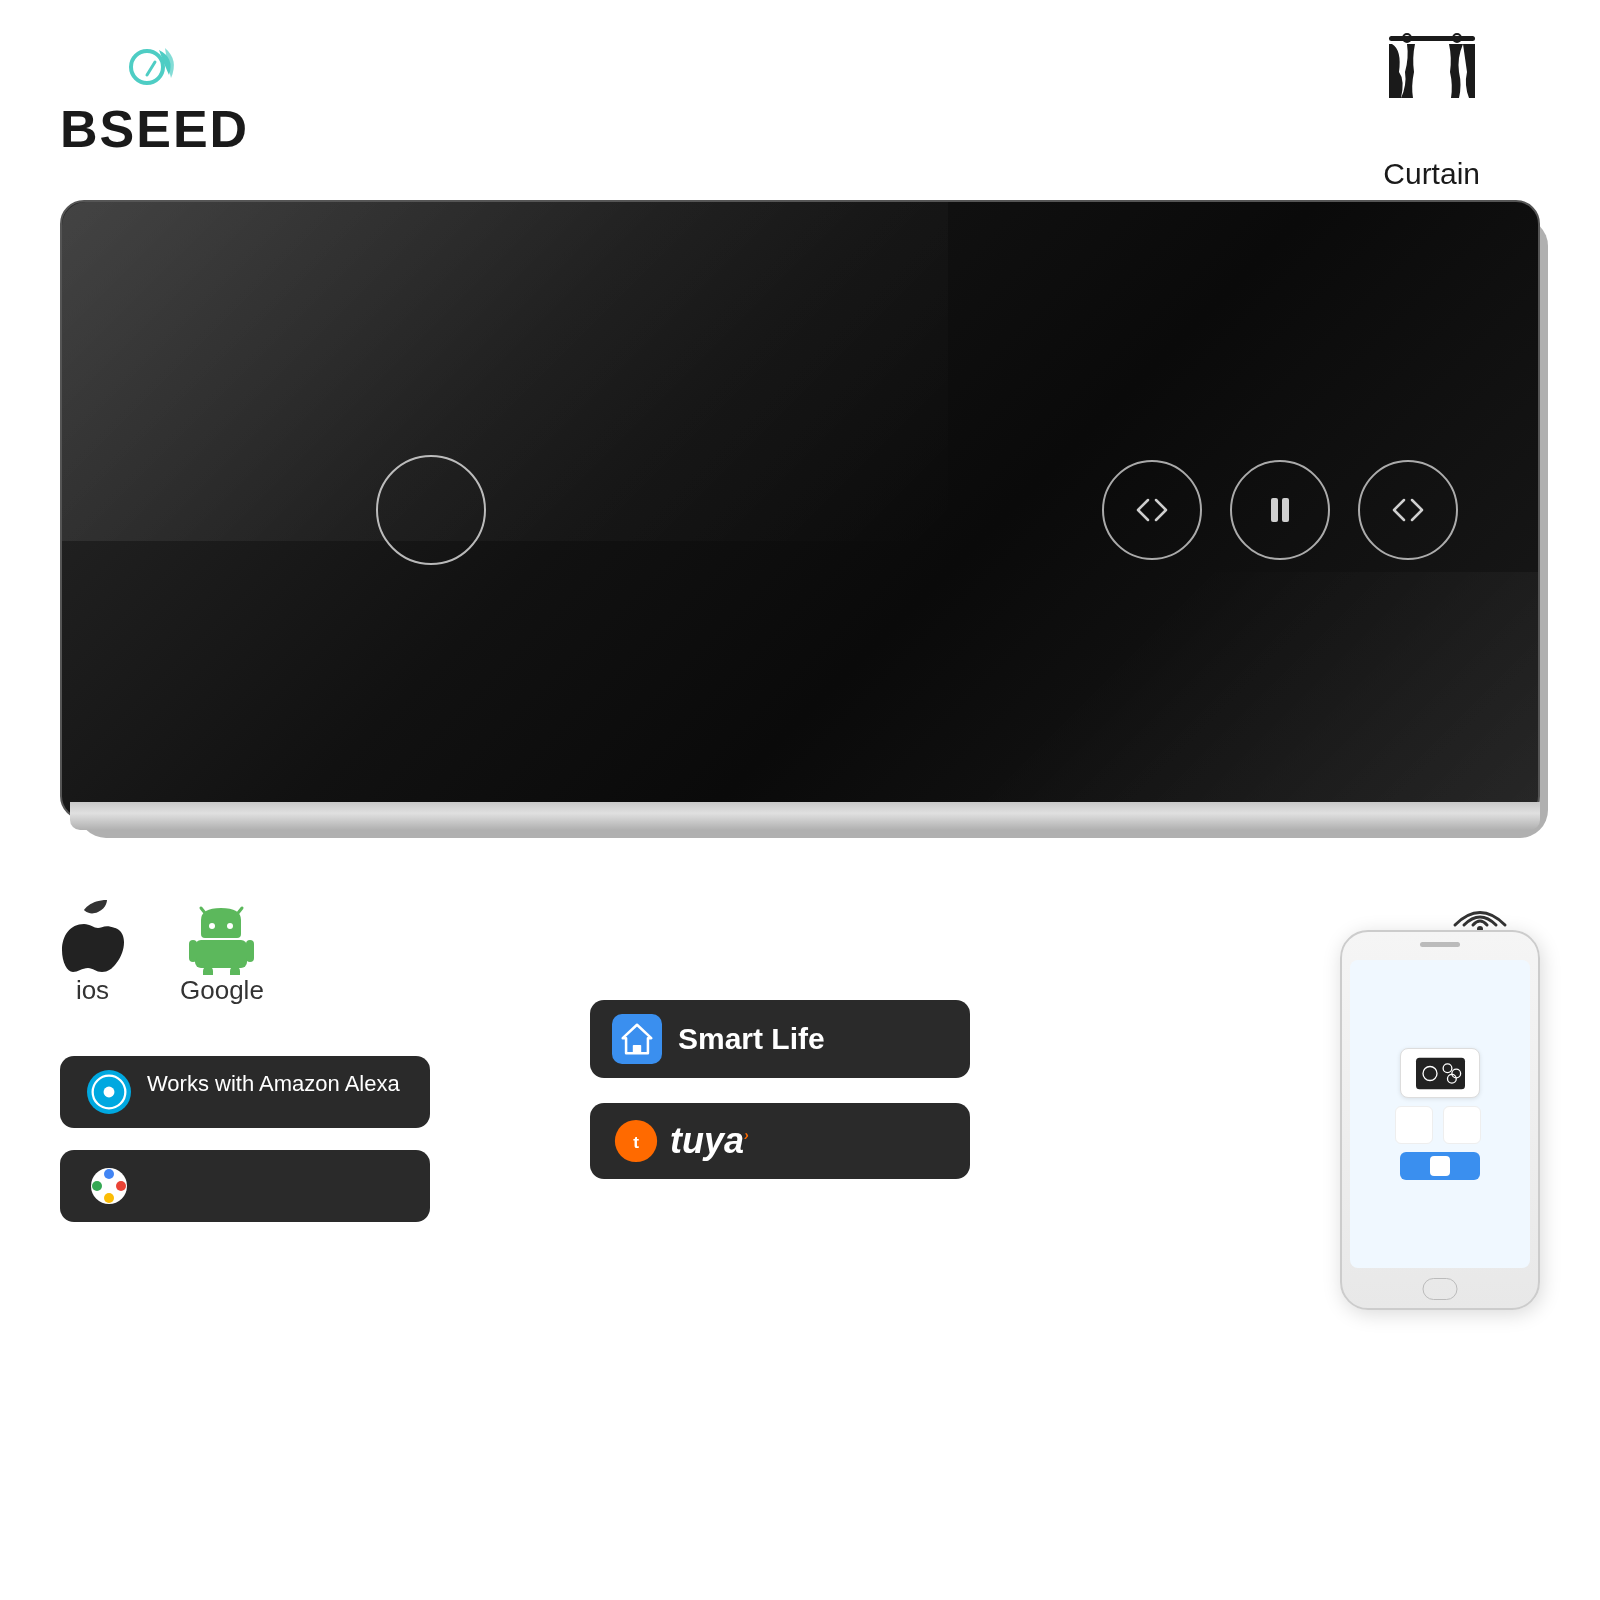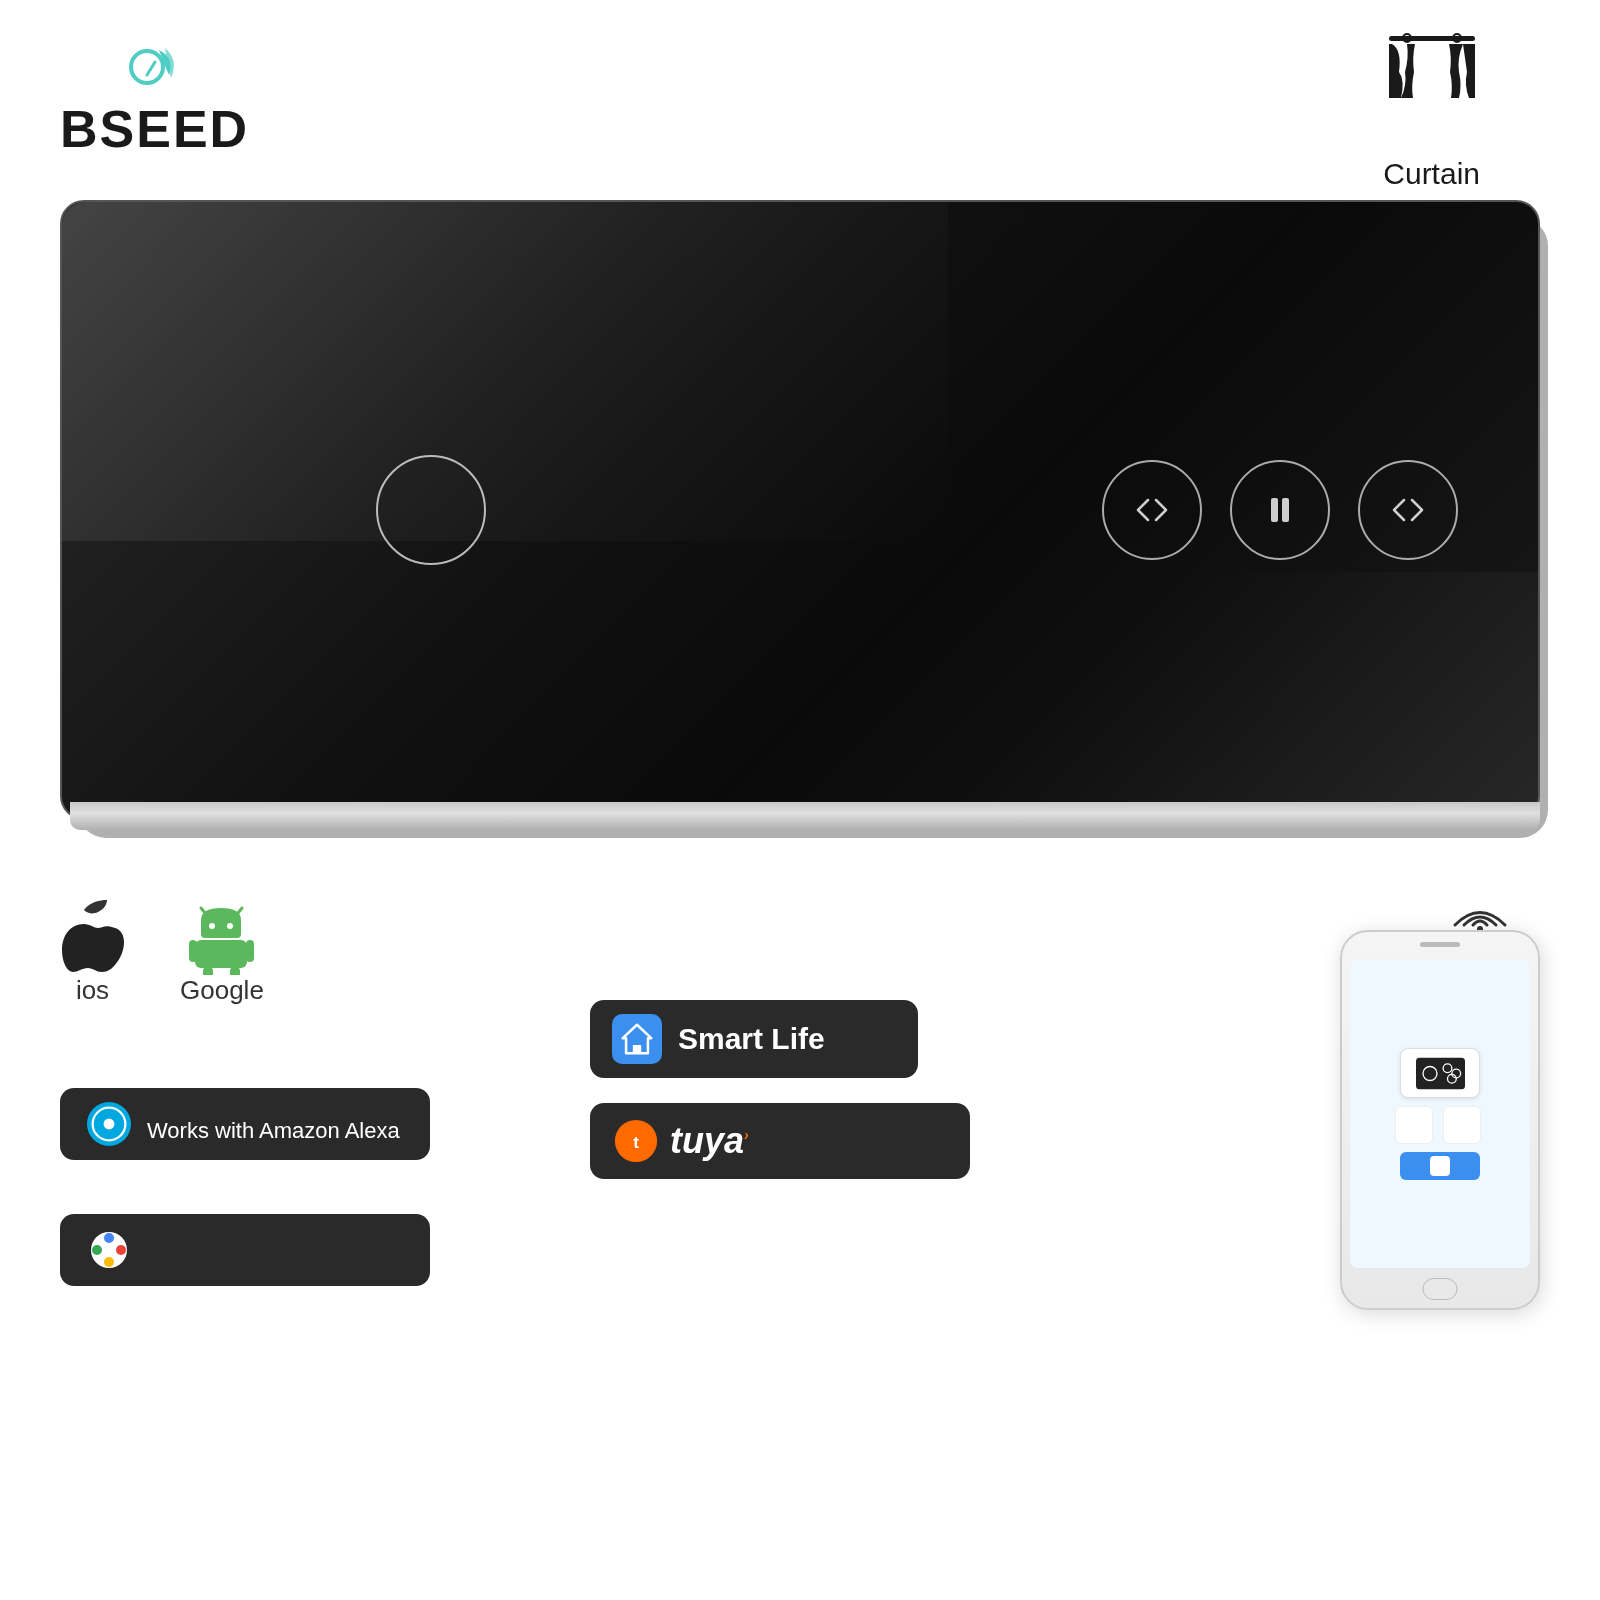--- a/index.html
+++ b/index.html
@@ -201,24 +201,23 @@
       gap: 0;
       flex-direction: column;
       gap: 22px;
     }
 
     .badge {
       background: #2a2a2a;
       border-radius: 14px;
       padding: 14px 27px;
       display: flex;
-      align-items: flex-end;
+      align-items: flex-start;
       gap: 16px;
       width: 370px;
-      margin-top: 32px;
     }
 
     .badge-icon {
       width: 44px;
       height: 44px;
       display: flex;
       align-items: center;
       justify-content: center;
     }
 
@@ -229,21 +228,21 @@
     }
 
     
     .smart-life-badge {
       background: #2a2a2a;
       border-radius: 14px;
       padding: 14px 22px;
       display: flex;
       align-items: center;
       gap: 16px;
-      width: 328px;
+      width: 380px;
     }
 
     .smart-life-icon {
       width: 50px;
       height: 50px;
       background: #3a8fef;
       border-radius: 10px;
       display: flex;
       align-items: center;
       justify-content: center;

